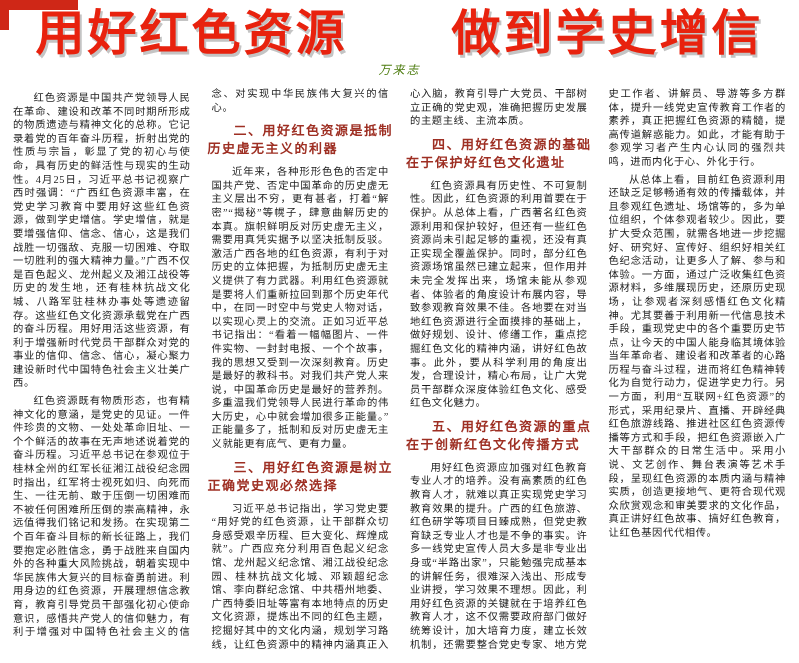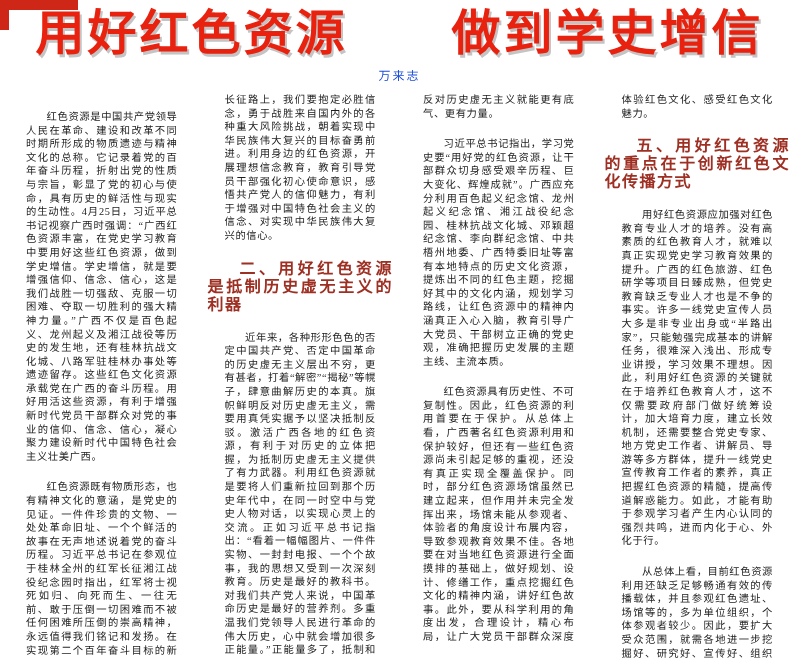--- a/index.html
+++ b/index.html
@@ -34,47 +34,47 @@
     font-family:"Liberation Sans","DejaVu Sans",sans-serif;
     font-weight:900;
     font-size:49px;
     line-height:54px;
     letter-spacing:3px;
     color:var(--title-red);
     text-shadow:2px 3px 0 #c4c4c4;
     white-space:nowrap;
   }
   .byline{
-    margin-top:6px;
     font-size:12px;
     letter-spacing:2px;
-    color:#1d4ed8;
+    color:#4d7c0f;
+    font-style:italic;
   }
   .columns{
     margin-top:9px;
     padding:0 9px;
     height:571px;
     column-count:4;
     column-gap:13px;
     column-fill:auto;
     text-align:justify;
     overflow:hidden;
   }
   p.body{
-    margin:17px;
+    margin:4px;
     font-size:10.3px;
     line-height:13.6px;
     letter-spacing:0.6px;
     text-indent:2em;
   }
   h2.sec{
     margin:9px 0 6px 0;
-    font-family:Liberation Serif, serif;
+    font-family:Liberation Mono, monospace;
     font-weight:bold;
-    font-size:16px;
+    font-size:13px;
     line-height:18px;
     letter-spacing:1.5px;
     color:var(--heading-red);
     text-indent:2em;
   }
 </style>
 </head>
 <body>
 
 <div class="page">
@@ -87,20 +87,22 @@
   <header>
     <h1 class="title">用好红色资源　　做到学史增信</h1>
     <div class="byline">万来志</div>
   </header>
 
   <div class="columns">
       <p class="body">红色资源是中国共产党领导人民在革命、建设和改革不同时期所形成的物质遗迹与精神文化的总称。它记录着党的百年奋斗历程，折射出党的性质与宗旨，彰显了党的初心与使命，具有历史的鲜活性与现实的生动性。4月25日，习近平总书记视察广西时强调：“广西红色资源丰富，在党史学习教育中要用好这些红色资源，做到学史增信。学史增信，就是要增强信仰、信念、信心，这是我们战胜一切强敌、克服一切困难、夺取一切胜利的强大精神力量。”广西不仅是百色起义、龙州起义及湘江战役等历史的发生地，还有桂林抗战文化城、八路军驻桂林办事处等遗迹留存。这些红色文化资源承载党在广西的奋斗历程。用好用活这些资源，有利于增强新时代党员干部群众对党的事业的信仰、信念、信心，凝心聚力建设新时代中国特色社会主义壮美广西。</p>
       <p class="body">红色资源既有物质形态，也有精神文化的意涵，是党史的见证。一件件珍贵的文物、一处处革命旧址、一个个鲜活的故事在无声地述说着党的奋斗历程。习近平总书记在参观位于桂林全州的红军长征湘江战役纪念园时指出，红军将士视死如归、向死而生、一往无前、敢于压倒一切困难而不被任何困难所压倒的崇高精神，永远值得我们铭记和发扬。在实现第二个百年奋斗目标的新长征路上，我们要抱定必胜信念，勇于战胜来自国内外的各种重大风险挑战，朝着实现中华民族伟大复兴的目标奋勇前进。利用身边的红色资源，开展理想信念教育，教育引导党员干部强化初心使命意识，感悟共产党人的信仰魅力，有利于增强对中国特色社会主义的信念、对实现中华民族伟大复兴的信心。</p>
       <h2 class="sec">二、用好红色资源是抵制历史虚无主义的利器</h2>
       <p class="body">近年来，各种形形色色的否定中国共产党、否定中国革命的历史虚无主义层出不穷，更有甚者，打着“解密”“揭秘”等幌子，肆意曲解历史的本真。旗帜鲜明反对历史虚无主义，需要用真凭实据予以坚决抵制反驳。激活广西各地的红色资源，有利于对历史的立体把握，为抵制历史虚无主义提供了有力武器。利用红色资源就是要将人们重新拉回到那个历史年代中，在同一时空中与党史人物对话，以实现心灵上的交流。正如习近平总书记指出：“看着一幅幅图片、一件件实物、一封封电报、一个个故事，我的思想又受到一次深刻教育。历史是最好的教科书。对我们共产党人来说，中国革命历史是最好的营养剂。多重温我们党领导人民进行革命的伟大历史，心中就会增加很多正能量。”正能量多了，抵制和反对历史虚无主义就能更有底气、更有力量。</p>
+      <h2 class="sec">三、用好红色资源是树立正确党史观必然选择</h2>
       <p class="body">习近平总书记指出，学习党史要“用好党的红色资源，让干部群众切身感受艰辛历程、巨大变化、辉煌成就”。广西应充分利用百色起义纪念馆、龙州起义纪念馆、湘江战役纪念园、桂林抗战文化城、邓颖超纪念馆、李向群纪念馆、中共梧州地委、广西特委旧址等富有本地特点的历史文化资源，提炼出不同的红色主题，挖掘好其中的文化内涵，规划学习路线，让红色资源中的精神内涵真正入心入脑，教育引导广大党员、干部树立正确的党史观，准确把握历史发展的主题主线、主流本质。</p>
+      <h2 class="sec">四、用好红色资源的基础在于保护好红色文化遗址</h2>
       <p class="body">红色资源具有历史性、不可复制性。因此，红色资源的利用首要在于保护。从总体上看，广西著名红色资源利用和保护较好，但还有一些红色资源尚未引起足够的重视，还没有真正实现全覆盖保护。同时，部分红色资源场馆虽然已建立起来，但作用并未完全发挥出来，场馆未能从参观者、体验者的角度设计布展内容，导致参观教育效果不佳。各地要在对当地红色资源进行全面摸排的基础上，做好规划、设计、修缮工作，重点挖掘红色文化的精神内涵，讲好红色故事。此外，要从科学利用的角度出发，合理设计，精心布局，让广大党员干部群众深度体验红色文化、感受红色文化魅力。</p>
       <h2 class="sec">五、用好红色资源的重点在于创新红色文化传播方式</h2>
       <p class="body">用好红色资源应加强对红色教育专业人才的培养。没有高素质的红色教育人才，就难以真正实现党史学习教育效果的提升。广西的红色旅游、红色研学等项目日臻成熟，但党史教育缺乏专业人才也是不争的事实。许多一线党史宣传人员大多是非专业出身或“半路出家”，只能勉强完成基本的讲解任务，很难深入浅出、形成专业讲授，学习效果不理想。因此，利用好红色资源的关键就在于培养红色教育人才，这不仅需要政府部门做好统筹设计，加大培育力度，建立长效机制，还需要整合党史专家、地方党史工作者、讲解员、导游等多方群体，提升一线党史宣传教育工作者的素养，真正把握红色资源的精髓，提高传道解惑能力。如此，才能有助于参观学习者产生内心认同的强烈共鸣，进而内化于心、外化于行。</p>
       <p class="body">从总体上看，目前红色资源利用还缺乏足够畅通有效的传播载体，并且参观红色遗址、场馆等的，多为单位组织，个体参观者较少。因此，要扩大受众范围，就需各地进一步挖掘好、研究好、宣传好、组织好相关红色纪念活动，让更多人了解、参与和体验。一方面，通过广泛收集红色资源材料，多维展现历史，还原历史现场，让参观者深刻感悟红色文化精神。尤其要善于利用新一代信息技术手段，重现党史中的各个重要历史节点，让今天的中国人能身临其境体验当年革命者、建设者和改革者的心路历程与奋斗过程，进而将红色精神转化为自觉行动力，促进学史力行。另一方面，利用“互联网+红色资源”的形式，采用纪录片、直播、开辟经典红色旅游线路、推进社区红色资源传播等方式和手段，把红色资源嵌入广大干部群众的日常生活中。采用小说、文艺创作、舞台表演等艺术手段，呈现红色资源的本质内涵与精神实质，创造更接地气、更符合现代观众欣赏观念和审美要求的文化作品，真正讲好红色故事、搞好红色教育，让红色基因代代相传。</p>
     </div>
 
 </div>
 
 </body></html>

